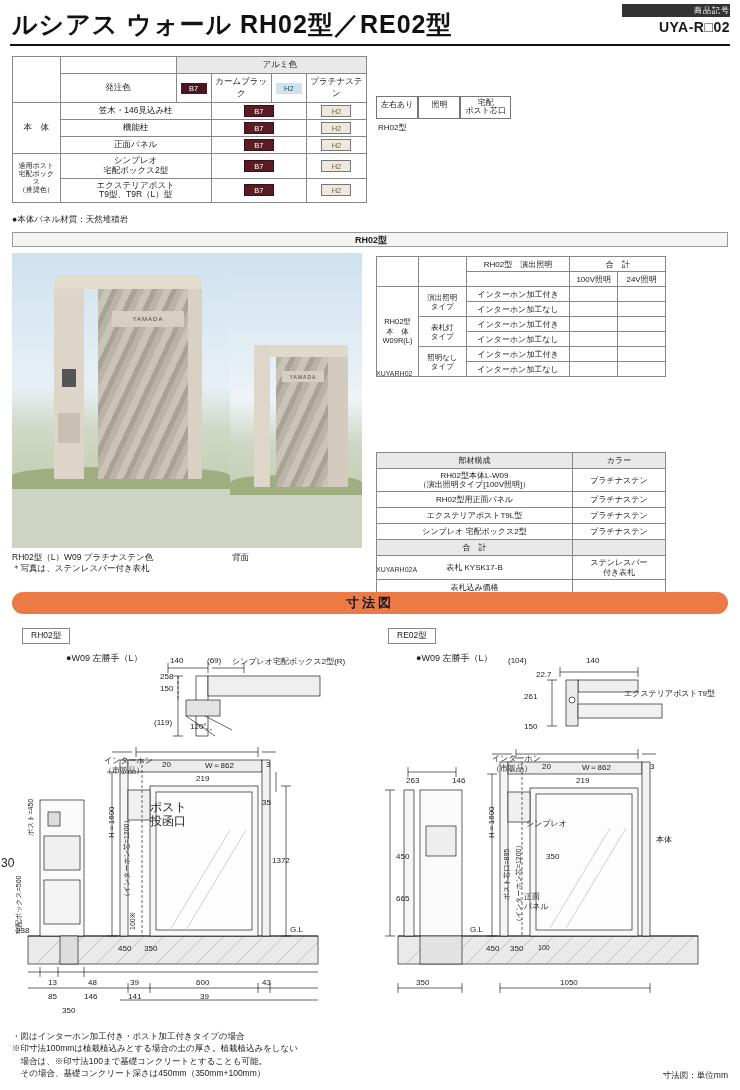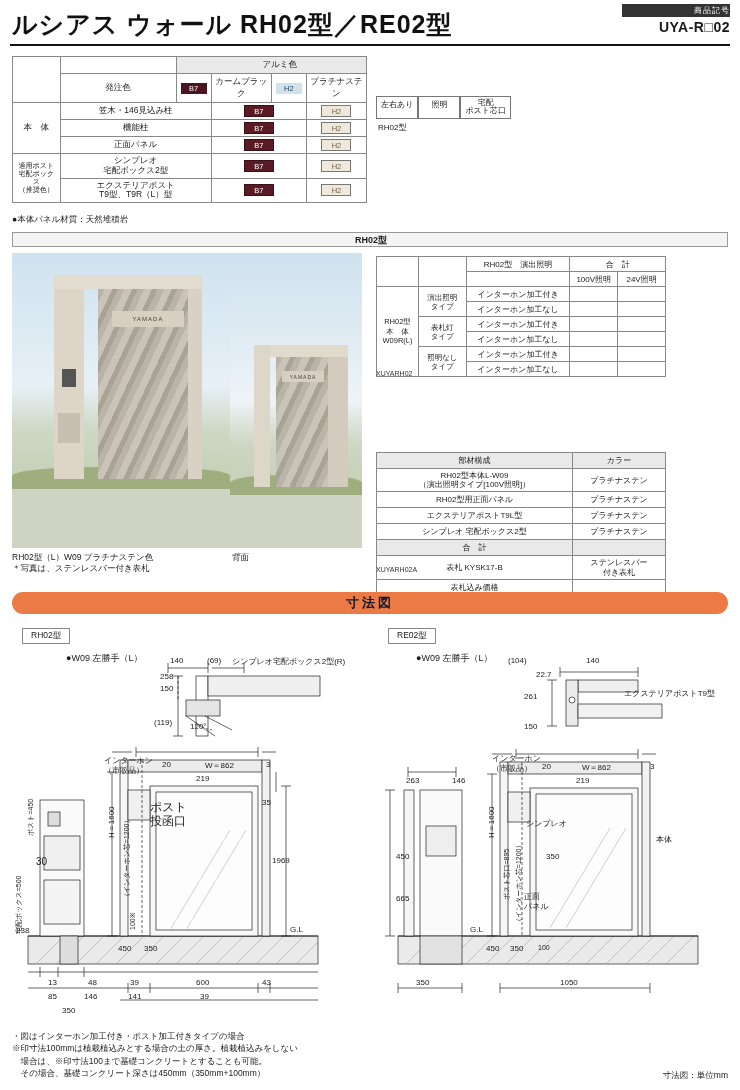--- a/index.html
+++ b/index.html
@@ -519,32 +519,32 @@
   <div style="position:absolute; left:154px; top:718px; font-size:8px;">(119)</div>
   <div style="position:absolute; left:190px; top:722px; font-size:8px;">120°</div>
 
   <div style="position:absolute; left:104px; top:756px; font-size:8px; white-space:pre-line; line-height:1.2;">インターホン
 （市販品）</div>
   <div style="position:absolute; left:162px; top:760px; font-size:8px;">20</div>
   <div style="position:absolute; left:205px; top:760px; font-size:8px;">W＝862</div>
   <div style="position:absolute; left:266px; top:760px; font-size:8px;">3</div>
   <div style="position:absolute; left:196px; top:774px; font-size:8px;">219</div>
   <div style="position:absolute; left:262px; top:798px; font-size:8px;">35</div>
-  <div style="position:absolute; left:272px; top:856px; font-size:8px;">1969</div>
+  <div style="position:absolute; left:272px; top:856px; font-size:8px;">1372</div>
   <div style="position:absolute; left:150px; top:800px; font-size:12px; white-space:pre-line; line-height:1.2;">ポスト
 投函口</div>
   <div style="position:absolute; left:106px; top:838px; font-size:8px; transform:rotate(-90deg); transform-origin:left top;">H＝1600</div>
   <div style="position:absolute; left:122px; top:900px; font-size:7px; transform:rotate(-90deg); transform-origin:left top; white-space:nowrap;">（インターホン芯=1200）</div>
   <div style="position:absolute; left:290px; top:925px; font-size:8px;">G.L</div>
   <div style="position:absolute; left:118px; top:944px; font-size:8px;">450</div>
   <div style="position:absolute; left:128px; top:930px; font-size:7px; transform:rotate(-90deg); transform-origin:left top;">100※</div>
   <div style="position:absolute; left:144px; top:944px; font-size:8px;">350</div>
   <div style="position:absolute; left:26px; top:836px; font-size:7px; transform:rotate(-90deg); transform-origin:left top; white-space:nowrap;">ポスト=450</div>
   <div style="position:absolute; left:14px; top:934px; font-size:7px; transform:rotate(-90deg); transform-origin:left top; white-space:nowrap;">宅配ボックス=500</div>
-  <div style="position:absolute; left:20px; top:856px; font-size:10px;padding-left:16px;">30</div>
+  <div style="position:absolute; left:1px; top:856px; font-size:12px;">30</div>
   <div style="position:absolute; left:16px; top:926px; font-size:8px;">238</div>
 
   <div style="position:absolute; left:48px; top:978px; font-size:8px;">13</div>
   <div style="position:absolute; left:88px; top:978px; font-size:8px;">48</div>
   <div style="position:absolute; left:48px; top:992px; font-size:8px;">85</div>
   <div style="position:absolute; left:84px; top:992px; font-size:8px;">146</div>
   <div style="position:absolute; left:62px; top:1006px; font-size:8px;">350</div>
   <div style="position:absolute; left:130px; top:978px; font-size:8px;">39</div>
   <div style="position:absolute; left:128px; top:992px; font-size:8px;">141</div>
   <div style="position:absolute; left:196px; top:978px; font-size:8px;">600</div>

